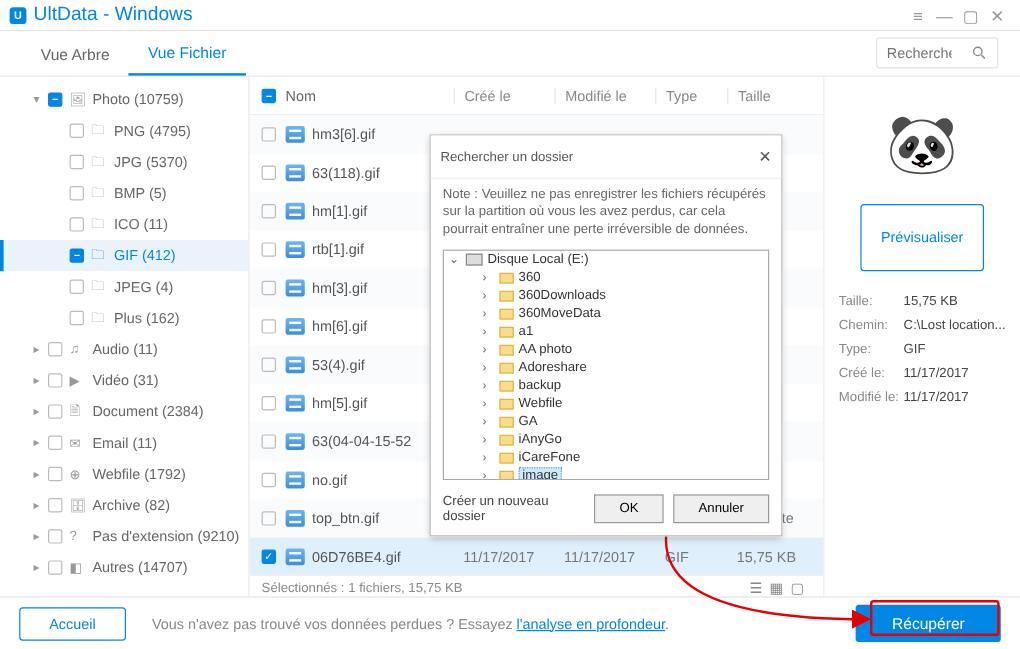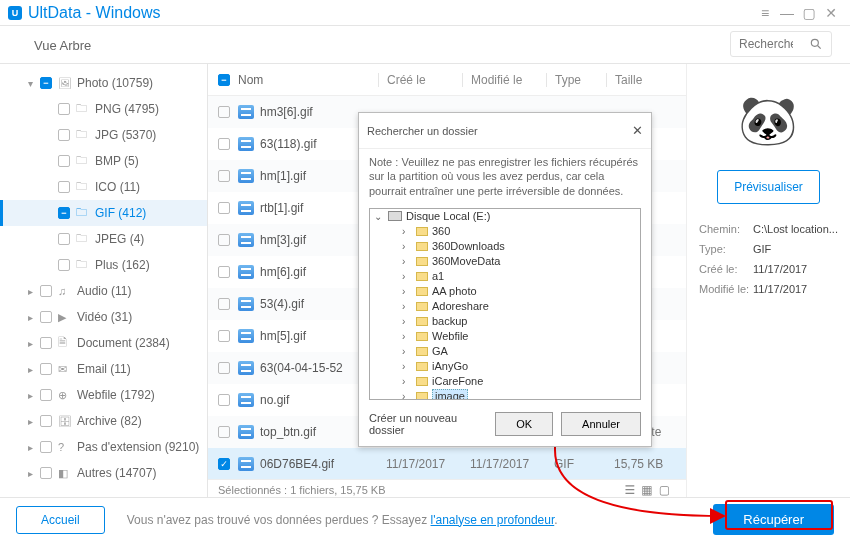--- a/index.html
+++ b/index.html
@@ -54,21 +54,21 @@
   .row .ficon::after { content:""; position:absolute; left:3px; right:3px; bottom:3px; height:2px; background:#fff;}
   .row .name { width: 118px; color: #555; overflow:hidden; text-overflow:ellipsis; white-space:nowrap;}
   .row .c { width: 84px; padding-left: 8px; color: #777; }
 
   .statusbar { height: 20px; border-top: 1px solid #eee; padding: 0 10px; font-size: 11px; color: #888; display: flex; align-items: center; }
   .viewicons { margin-left: auto; display: flex; gap: 6px; color: #888; font-size: 12px; padding-right: 6px; }
 
   
   .preview { width: 190px; border-left: 1px solid #eee; padding: 16px 10px; font-size: 12px; color: #666; }
   .preview .img { width: 120px; height: 80px; margin: 0 auto 10px; display:flex; align-items:center; justify-content:center; font-size:48px; }
-  .preview .btn { display: block; margin: 8px auto 14px; border: 1px solid #0087e6; color: #0087e6; padding: 9px 16px; border-radius: 3px; background: #fff; font-size: 12px; cursor: pointer; }
+  .preview .btn { display: block; margin: 8px auto 14px; border: 1px solid #0087e6; color: #0087e6; padding: 20px 16px; border-radius: 3px; background: #fff; font-size: 12px; cursor: pointer; }
   .preview .tbl { width: 100%; }
   .preview .tbl td { padding: 3px 0; font-size: 11px; }
   .preview .tbl td:first-child { color: #888; width: 62px; }
   .preview .tbl td:last-child { color: #444; white-space: nowrap; overflow: hidden; text-overflow: ellipsis; max-width: 110px; }
 
   
   .bottom { position: absolute; left: 0; right: 0; bottom: 0; height: 44px; border-top: 1px solid #e5e5e5; display: flex; align-items: center; padding: 0 16px; background: #fff; }
   .btn-home { border: 1px solid #0087e6; color: #0087e6; background: #fff; padding: 6px 24px; border-radius: 3px; font-size: 12px; cursor: pointer; }
   .bottom .msg { margin-left: 22px; font-size: 12px; color: #888; }
   .bottom .msg a { color: #0087e6; text-decoration: underline; }
@@ -106,20 +106,21 @@
   <div class="title">UltData - Windows</div>
   <div class="spacer"></div>
   <div class="win-btn">≡</div>
   <div class="win-btn">—</div>
   <div class="win-btn">▢</div>
   <div class="win-btn">✕</div>
 </div>
 
 <div class="tabbar">
   <div class="tab">Vue Arbre</div>
+  <div class="tab active">Vue Fichier</div>
   <div class="searchwrap">
     <input placeholder="Rechercher" style="">
     <div class="icon">
       <svg class="ico" viewBox="0 0 24 24" fill="none" stroke="#888" stroke-width="2">
           <circle cx="10" cy="10" r="6"></circle>
           <line x1="15" y1="15" x2="20" y2="20"></line>
         </svg>
     </div>
   </div>
 </div>
@@ -347,20 +348,24 @@
           <span>▢</span>
         </div>
       </div>
     </div>
 
     <div class="preview">
       <div class="img">🐼</div>
       <button class="btn">Prévisualiser</button>
       <table class="tbl">
         <tbody>
+        <tr>
+              <td>Taille:</td>
+              <td>15,75 KB</td>
+            </tr>
         <tr>
               <td>Chemin:</td>
               <td>C:\Lost location...</td>
             </tr>
         <tr>
               <td>Type:</td>
               <td>GIF</td>
             </tr>
         <tr>
               <td>Créé le:</td>

